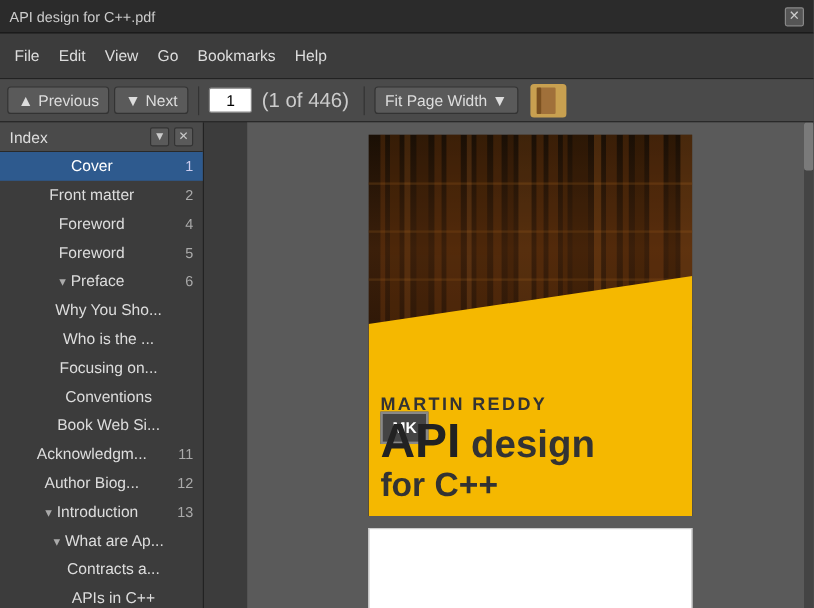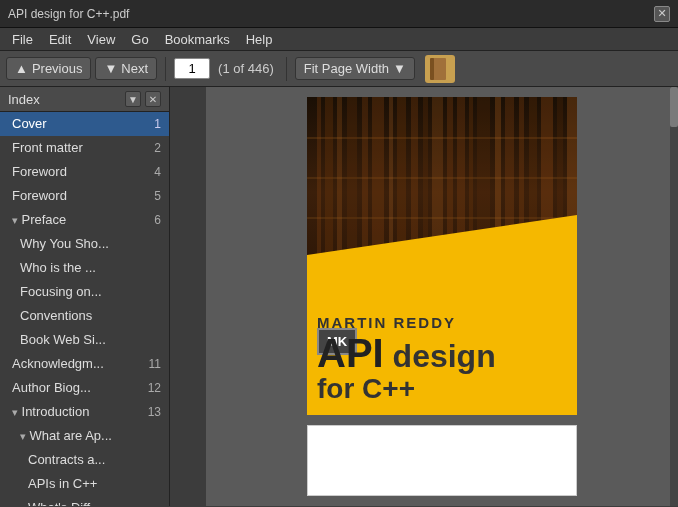--- a/index.html
+++ b/index.html
@@ -21,21 +21,21 @@
       background: #555;
       border: 1px solid #888;
       border-radius: 2px;
       display: flex; align-items: center; justify-content: center;
       cursor: pointer; font-size: 11px; color: #ccc;
     }
 
     
     #menubar {
       background: #3c3c3c;
-      height: 23px;
+      height: 38px;
       display: flex;
       align-items: center;
       padding: 0 4px;
       border-bottom: 1px solid #222;
     }
     .menu-item {
       padding: 2px 8px;
       cursor: pointer;
       color: #ddd;
       font-size: 13px;
@@ -65,21 +65,21 @@
     #page-input {
       width: 36px;
       background: #fff;
       border: 1px solid #888;
       border-radius: 2px;
       padding: 2px 4px;
       font-size: 13px;
       color: #000;
       text-align: center;
     }
-    #page-info { color: #ccc; font-size: 13px; padding: 0 4px; }
+    #page-info { color: #ccc; font-size: 17px; padding: 0 4px; }
     #fit-dropdown {
       display: flex; align-items: center; gap: 4px;
       background: #5a5a5a;
       border: 1px solid #333;
       border-radius: 3px;
       padding: 3px 8px;
       color: #ddd;
       cursor: pointer;
       font-size: 13px;
     }
@@ -132,21 +132,21 @@
       justify-content: space-between;
       padding: 4px 8px 4px 12px;
       cursor: pointer;
       color: #ddd;
       font-size: 13px;
       border-bottom: 1px solid transparent;
     }
     .sidebar-item.active { background: #2e5a8e; color: #fff; }
     .sidebar-item.indented { padding-left: 20px; }
     .sidebar-item.indented2 { padding-left: 28px; }
-    .sidebar-item-label { flex: 1; white-space: nowrap; overflow: hidden; text-overflow: ellipsis; }
+    .sidebar-item-label { flex: 1; white-space: nowrap; overflow: hidden; text-overflow: ellipsis; text-align: center; }
     .sidebar-item-num { color: #aaa; font-size: 12px; min-width: 20px; text-align: right; }
     .sidebar-item.active .sidebar-item-num { color: #cce; }
     .sidebar-arrow { margin-right: 4px; font-size: 11px; color: #aaa; }
 
     
     #content {
       flex: 1;
       background: #5a5a5a;
       display: flex;
       flex-direction: column;

